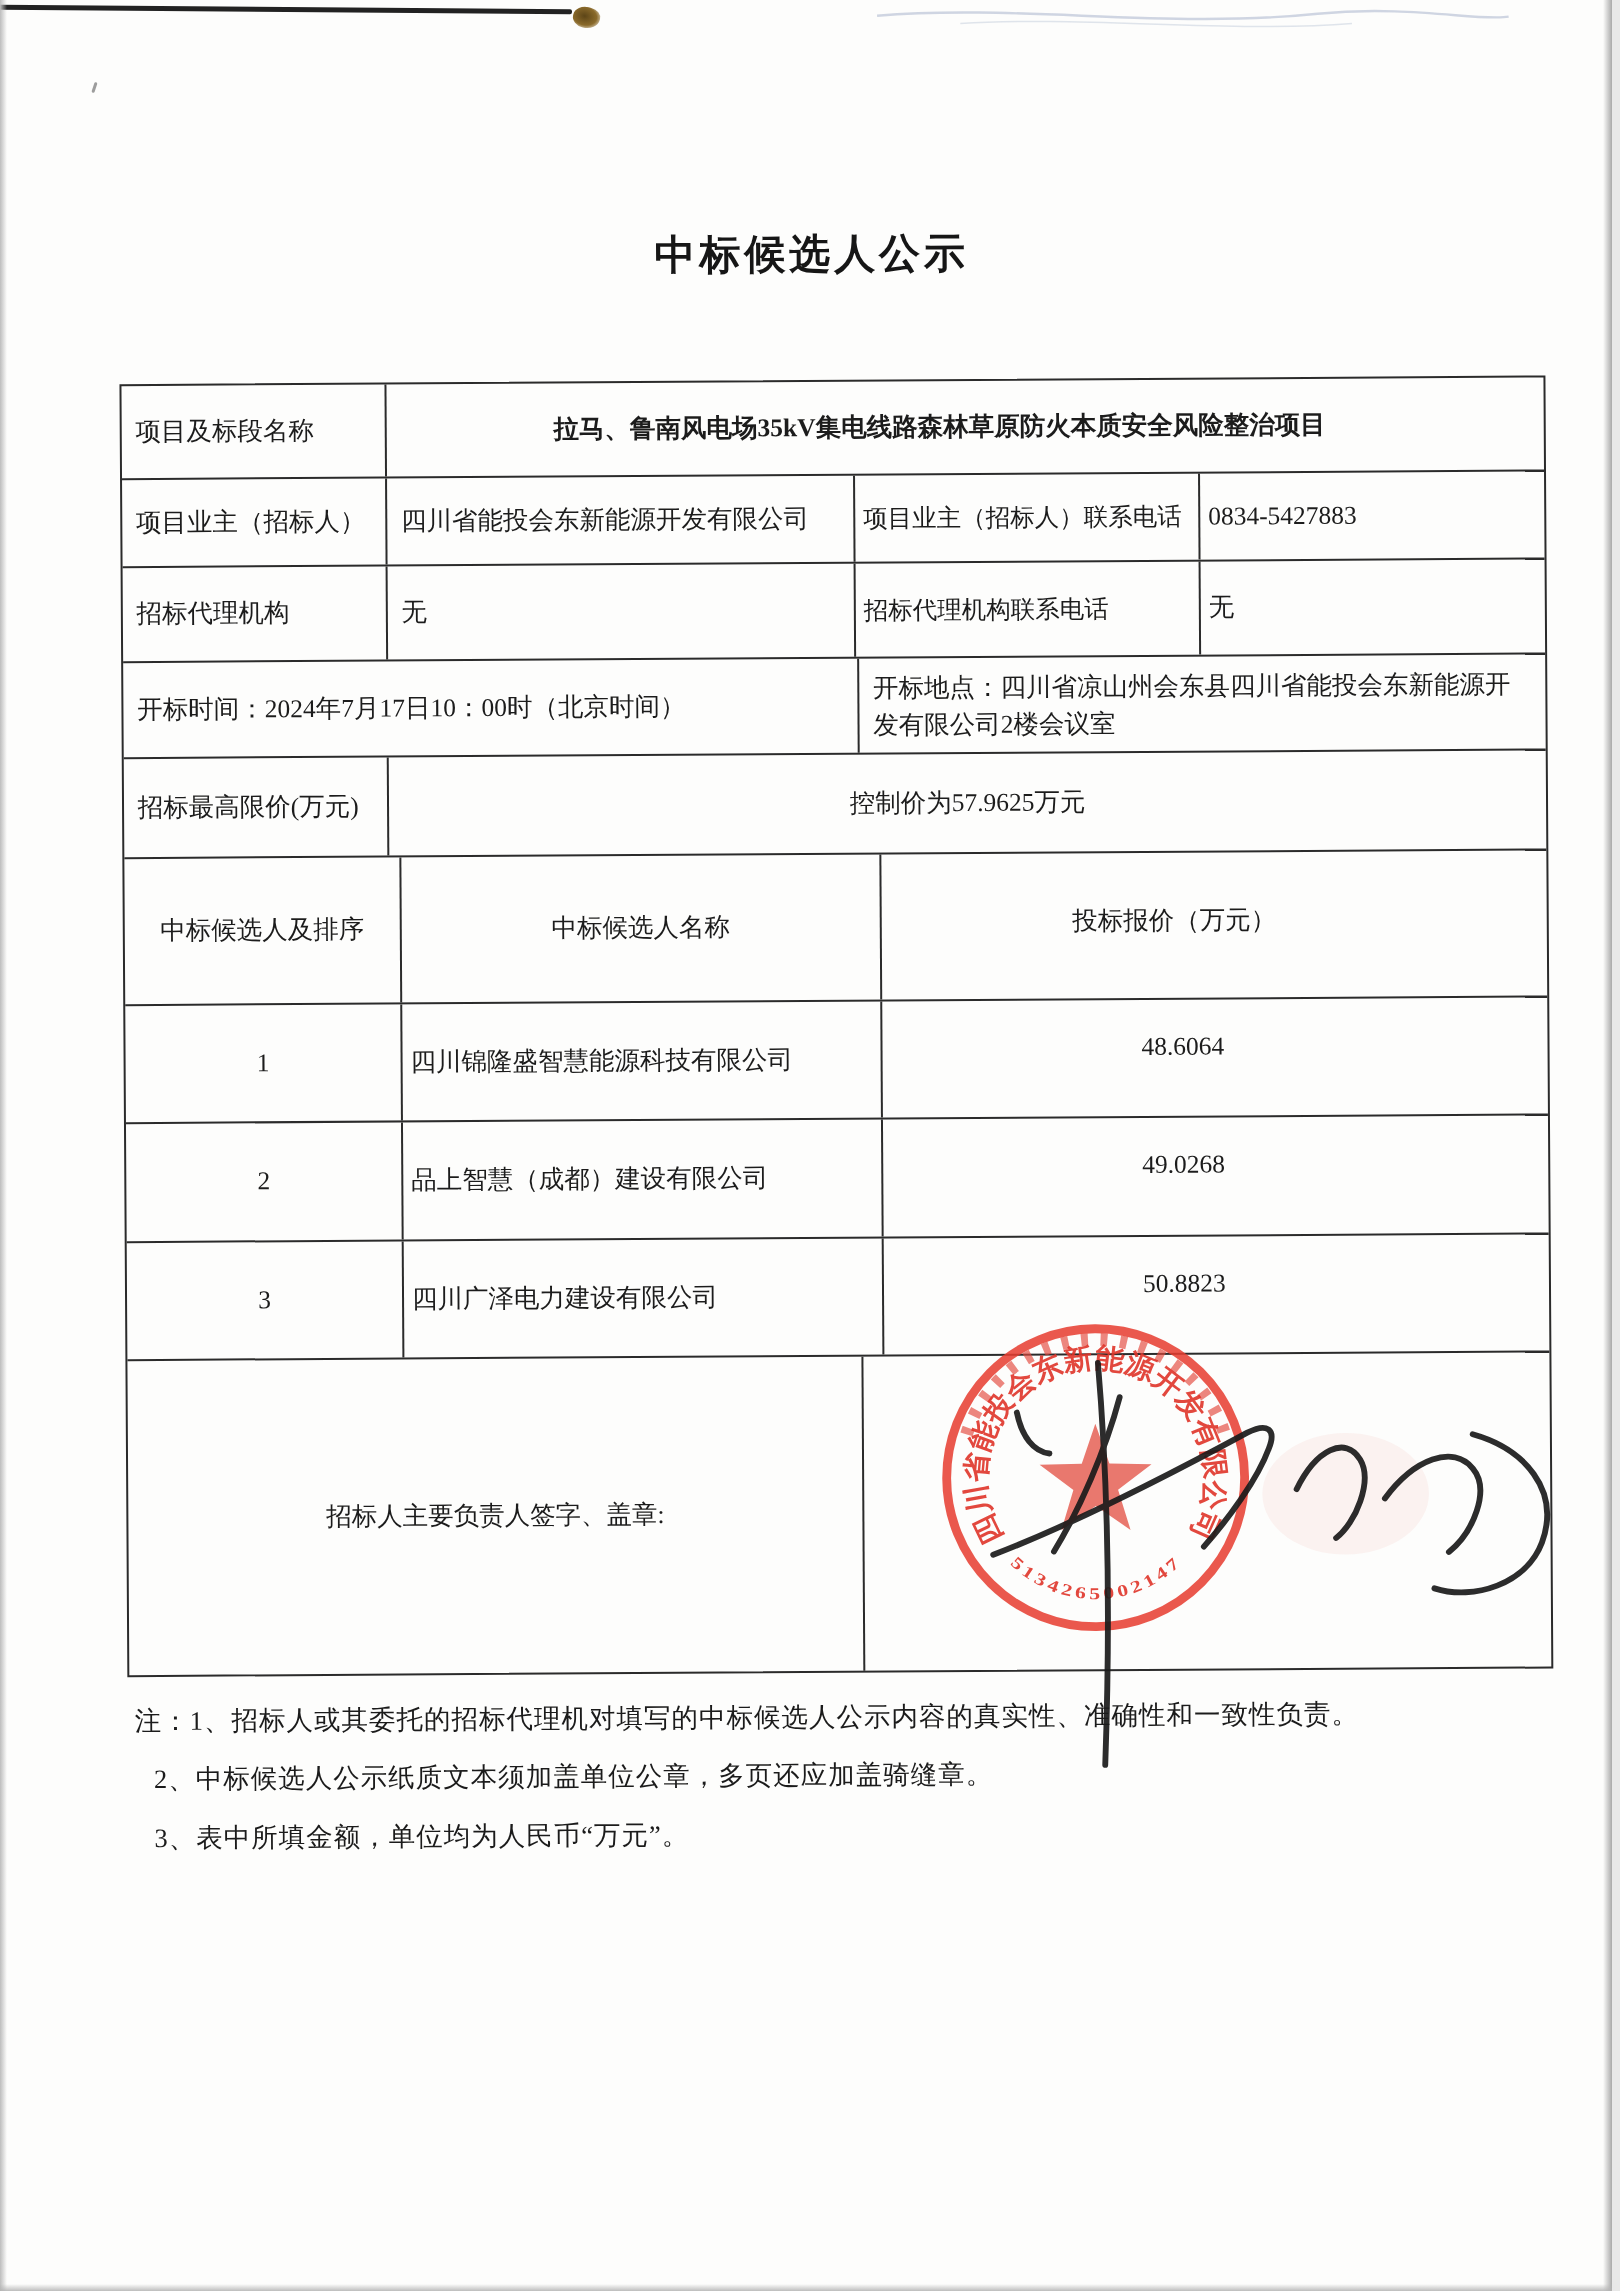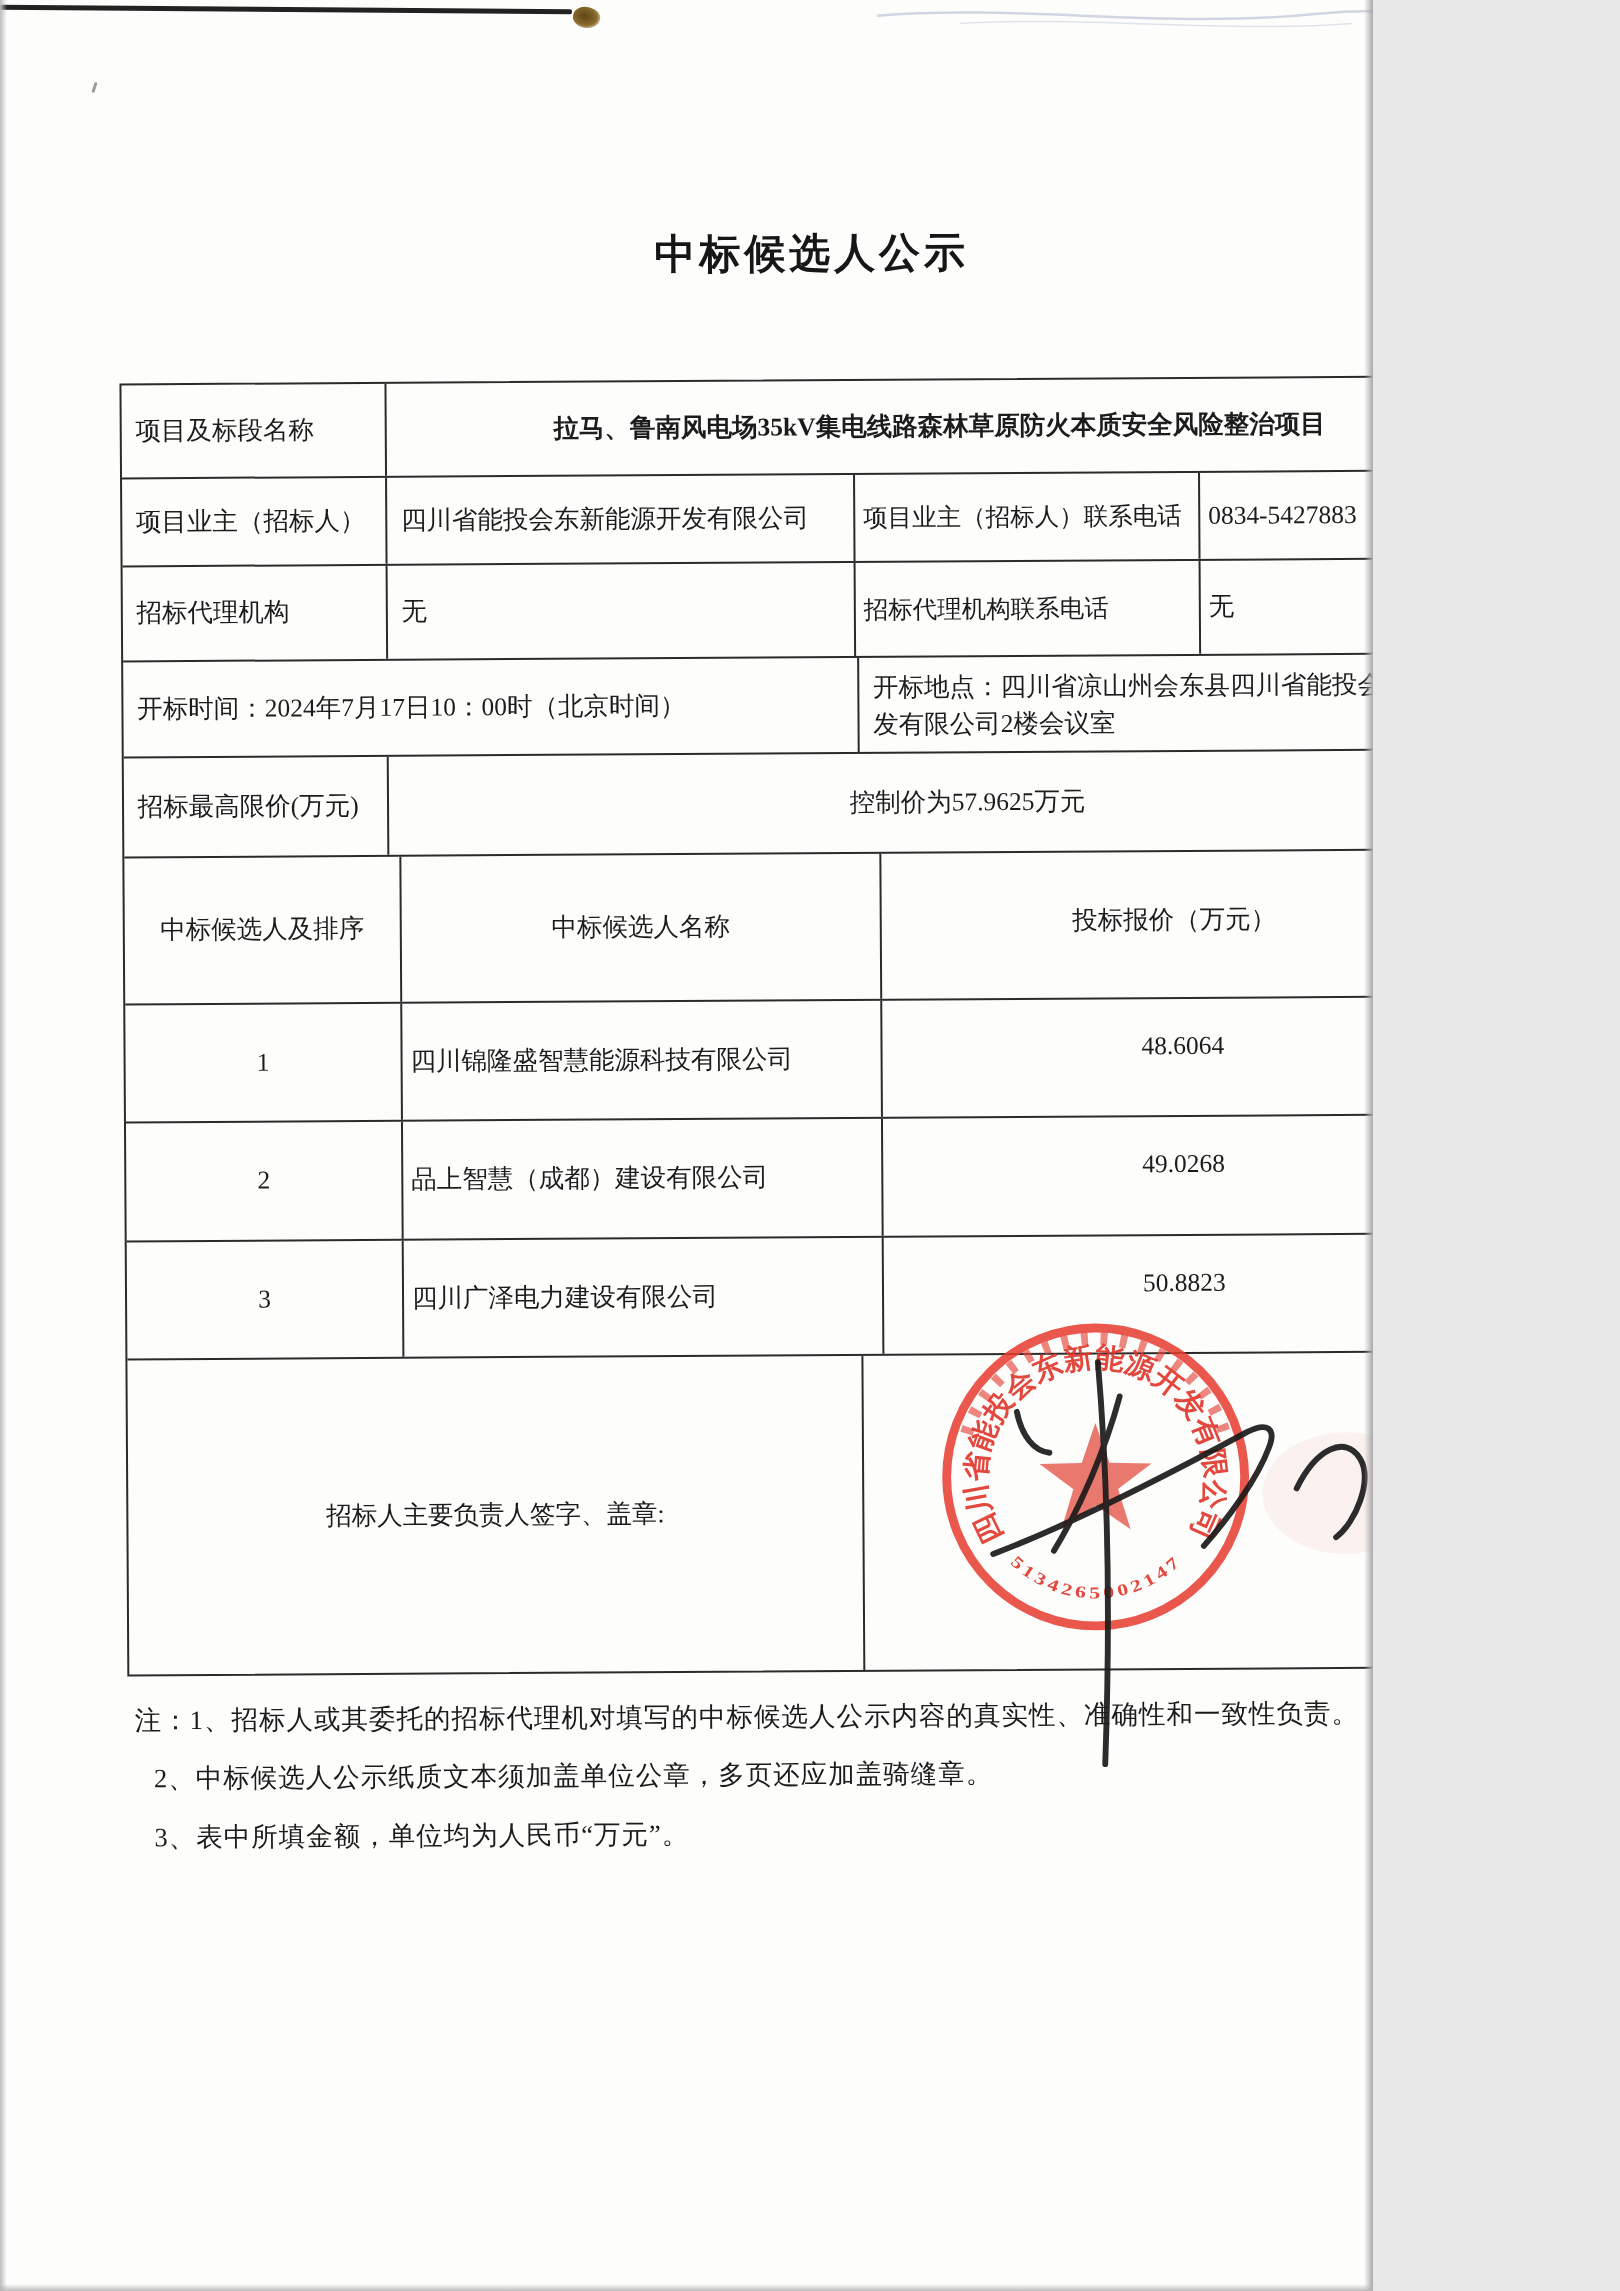--- a/index.html
+++ b/index.html
@@ -1,17 +1,17 @@
 <!DOCTYPE html>
 <html><head>
 <meta charset="utf-8">
 <style>
   html,body{margin:0;padding:0;background:#e8e8e8;}
   .page{
-    position:relative; width:1373px; height:2292px; background:#fdfdfc;
+    position:relative; width:1612px; height:2292px; background:#fdfdfc;
     overflow:hidden; font-family:"Liberation Serif","DejaVu Serif",serif;
     color:#1c1c1c;
   }
   .skew{position:absolute; inset:0; transform:rotate(-0.35deg); transform-origin:50% 42%;}
 
   .doc-title{
     position:absolute; left:103px; top:227px; width:1426px; text-align:center;
     font-size:41px; font-weight:bold; letter-spacing:3.9px; color:#161616;
   }
 

